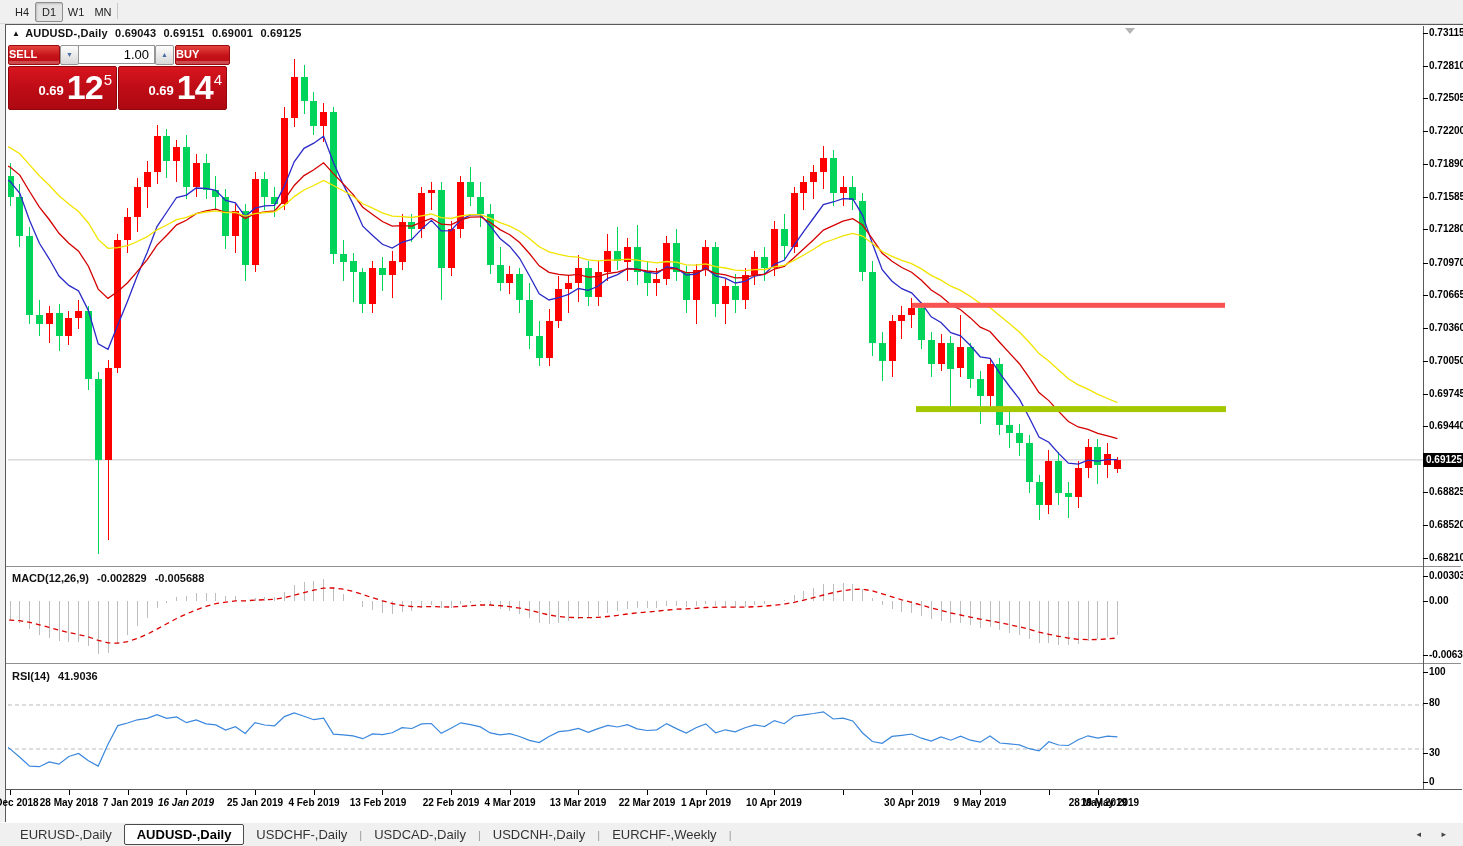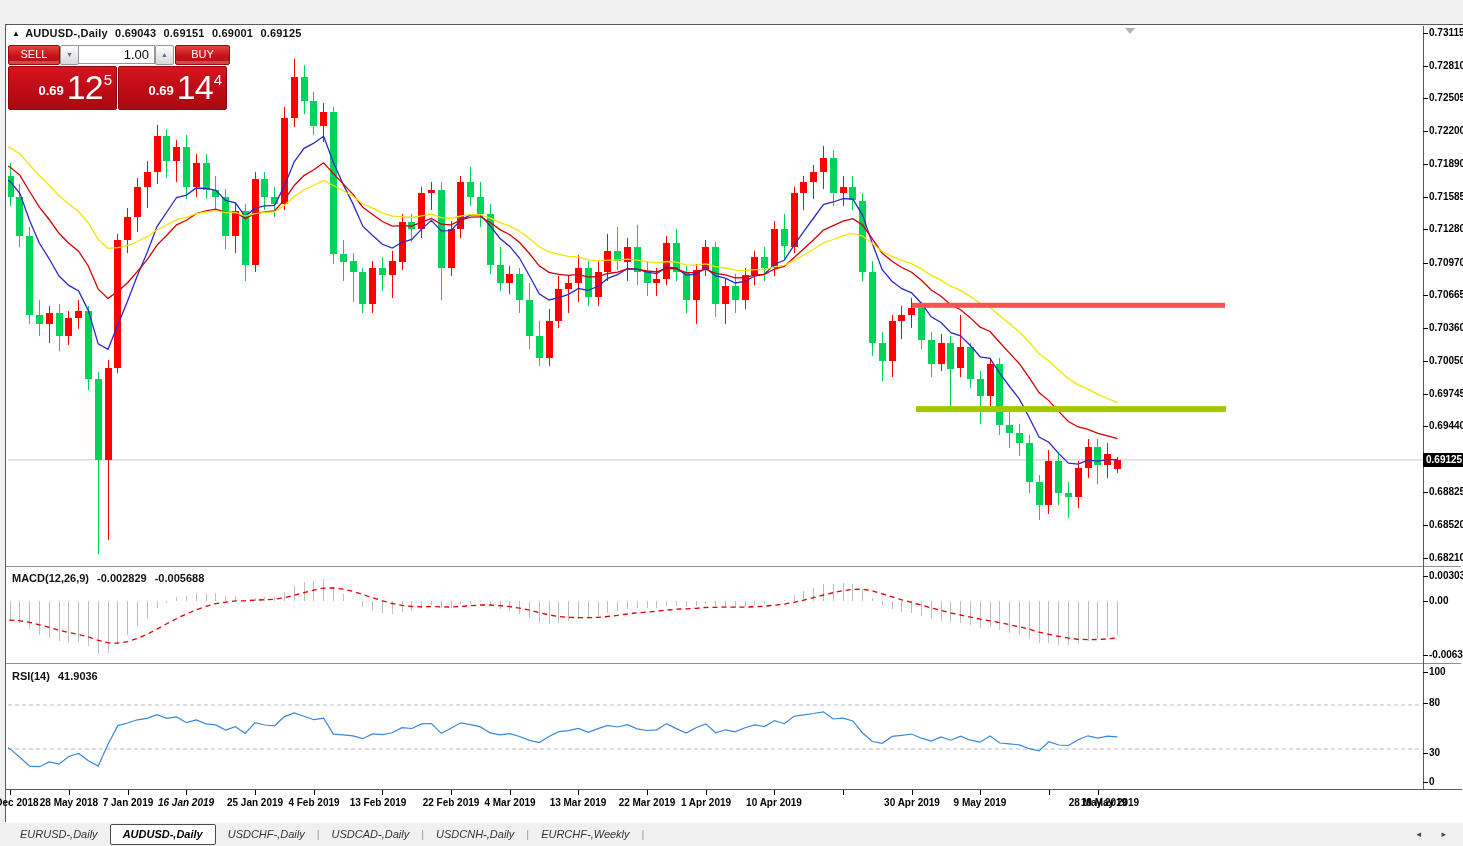--- a/index.html
+++ b/index.html
@@ -17,58 +17,67 @@
   .axis-vline{position:absolute;left:1423px;top:26px;width:1px;height:763px;background:#5a5a5a;}
   .axis-hline{position:absolute;left:6px;top:789px;width:1456px;height:1px;background:#5a5a5a;}
   svg{position:absolute;display:block;}
   
   .chart-title{position:absolute;left:12px;top:27px;font-size:11px;font-weight:700;color:#111;letter-spacing:.2px;}
   .chart-title .tri{font-size:8px;vertical-align:1px;margin-right:5px;}
   .chart-title span{margin-right:4px;}
   
   .oneclick{position:absolute;left:8px;top:45px;width:220px;}
   .oc-row1{position:relative;height:18px;}
-  .oc-btn{position:absolute;top:0;height:18px;color:#fff;font-size:11px;font-weight:400;text-align:center;
+  .oc-btn{position:absolute;top:0;height:18px;color:#fff;font-size:11px;font-weight:700;
           line-height:17px;background:linear-gradient(180deg,#e4433d 0%,#c51218 55%,#b90d13 100%);
           border:1px solid #9a0a0e;border-radius:2px;box-shadow:inset 0 -3px 0 rgba(255,255,255,.25);cursor:pointer;}
   .oc-spin{position:absolute;top:0;width:17px;height:18px;background:linear-gradient(180deg,#fdfdfd,#d8d8d8);
            border:1px solid #979797;border-radius:2px;font-size:7px;color:#4a6fa5;text-align:center;line-height:17px;cursor:pointer;}
   .oc-vol{position:absolute;top:0;height:16px;background:#fff;border:1px solid #979797;
           font-size:13px;color:#000;text-align:right;padding:1px 5px 0 0;}
   .oc-price{position:absolute;top:21px;width:107px;height:42px;color:#fff;
             background:linear-gradient(180deg,#d9151f 0%,#c00d17 45%,#ad0811 100%);
             border:1px solid #90060d;border-radius:2px;cursor:pointer;}
   .oc-price .inner{position:absolute;left:0;right:4px;bottom:2px;text-align:right;white-space:nowrap;}
   .oc-price .sm{font-size:13px;font-weight:700;margin-right:3px;vertical-align:4px;}
-  .oc-price .big{font-size:34px;font-weight:400;letter-spacing:-1px;}
+  .oc-price .big{font-size:34px;font-weight:700;letter-spacing:-1px;}
   .oc-price .sup{font-size:15px;font-weight:400;vertical-align:14px;margin-left:1px;}
   
   .ax-label{position:absolute;left:1429px;font-size:10px;font-weight:700;color:#000;white-space:nowrap;}
   .ax-notch{position:absolute;left:1423px;width:5px;height:1px;background:#000;}
   .price-badge{position:absolute;left:1423px;width:40px;height:14px;background:#000;color:#fff;
                font-size:10px;font-weight:700;line-height:14px;padding-left:3px;}
   
   .ind-label{position:absolute;left:12px;font-size:11px;font-weight:600;color:#111;}
   .ind-label span{margin-right:5px;}
   
   .date-label{position:absolute;top:797px;font-size:10px;font-weight:600;color:#000;transform:translateX(-50%);white-space:nowrap;}
   .date-notch{position:absolute;top:790px;width:1px;height:5px;background:#000;}
   
   .tabbar{position:absolute;left:0;top:822px;width:1463px;height:24px;background:#f0f0f0;border-top:1px solid #fdfdfd;}
-  .tab{display:inline-block;height:19px;line-height:19px;padding:0 12px;font-size:11px;color:#333;
-       margin-top:2px;cursor:pointer;white-space:nowrap;font-style:italic;}
+  .tab{display:inline-block;height:19px;line-height:19px;padding:0 12px;font-size:13px;color:#333;
+       margin-top:2px;cursor:pointer;white-space:nowrap;}
   .tab.active{background:#fff;border:1px solid #4a4a4a;border-radius:2px;font-weight:700;color:#000;margin-top:1px;}
   .tab-sep{display:inline-block;color:#999;font-size:11px;margin-top:2px;}
   .tab-scroll{position:absolute;right:8px;top:6px;font-size:9px;color:#444;letter-spacing:9px;cursor:pointer;}
 </style>
 </head>
 <body>
 
 <div id="app">
 
+  <div class="toolbar">
+    <div id="tf-holder">
+        <div class="tf-btn" style="left: 8px;">H4</div>
+        <div class="tf-btn active" style="left: 35px;">D1</div>
+        <div class="tf-btn" style="left: 62px;">W1</div>
+        <div class="tf-btn" style="left: 89px;">MN</div>
+      </div>
+    <div class="tb-sep" style="left:117px"></div>
+  </div>
 
   <div class="win"></div>
 
   <svg id="svg-main" style="left:8px;top:26px" width="1415" height="540">
       <line x1="0" y1="433.9" x2="1415" y2="433.9" stroke="#c8c8c8" stroke-width="1"></line>
       <line x1="-7.8" y1="128.4" x2="-7.8" y2="171.2" stroke="#00d35a" stroke-width="1" shape-rendering="crispEdges"></line>
       <rect x="-11.3" y="142.4" width="7" height="7.5" fill="#00d35a" shape-rendering="crispEdges"></rect>
       <line x1="2.0" y1="137.0" x2="2.0" y2="179.8" stroke="#00d35a" stroke-width="1" shape-rendering="crispEdges"></line>
       <rect x="-1.5" y="149.8" width="7" height="21.4" fill="#00d35a" shape-rendering="crispEdges"></rect>
       <line x1="11.8" y1="158.4" x2="11.8" y2="220.5" stroke="#00d35a" stroke-width="1" shape-rendering="crispEdges"></line>

